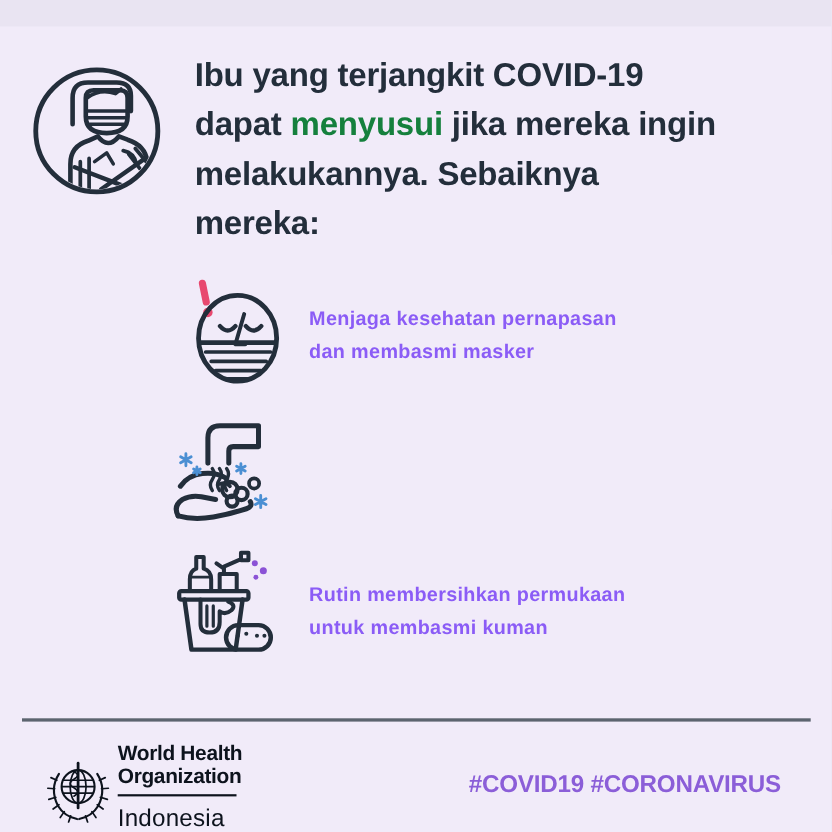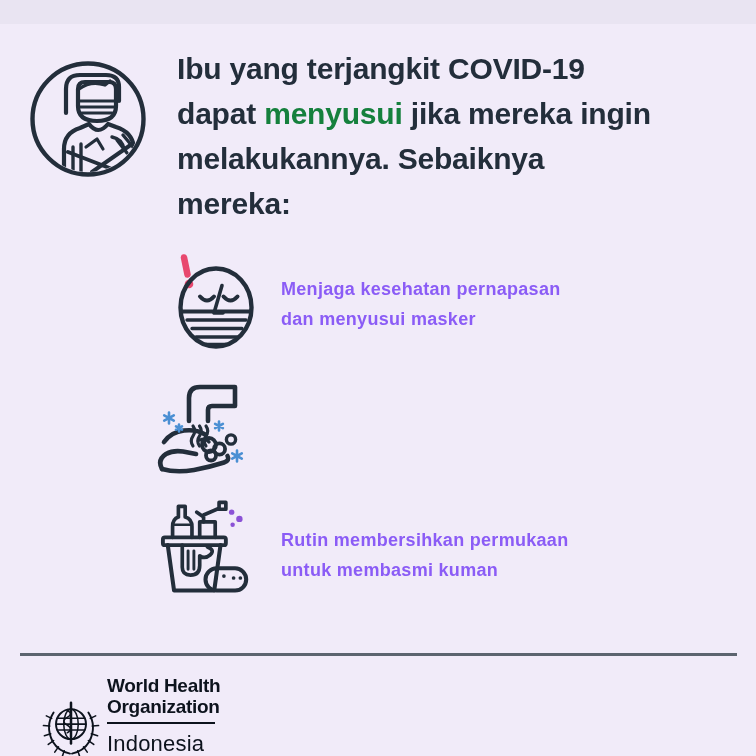--- a/index.html
+++ b/index.html
@@ -21,21 +21,21 @@
   .item-icon.i2{left:156px;top:352px;width:108px;height:106px;}
   .item-icon.i3{left:160px;top:474px;width:92px;height:98px;}
   .item-text{position:absolute;left:281px;font-size:18px;font-weight:700;
              line-height:30px;letter-spacing:0.3px;color:#8b5cf6;}
   .item-text.t1{top:250px;}
   .item-text.t2{top:375px;}
   .item-text.t3{top:501px;}
   
   .divider{position:absolute;left:20px;top:629px;width:717px;height:3px;background:#5c646f;}
   
-  .who{position:absolute;left:42px;top:652px;display:flex;align-items:flex-end;}
+  .who{position:absolute;left:42px;top:652px;display:flex;align-items:center;}
   .who-emblem{width:58px;height:58px;margin-top:4px;}
   .who-textcol{margin-left:7px;color:#0d131d;}
   .who-name{font-size:19px;font-weight:700;line-height:20.5px;letter-spacing:-0.3px;}
   .who-rule{width:108px;height:2px;background:#0d131d;margin-top:5px;}
   .who-region{font-size:22px;font-weight:400;margin-top:7px;letter-spacing:0.2px;}
   .hashtags{position:absolute;right:46px;top:676px;font-size:22px;font-weight:700;
             letter-spacing:-0.2px;color:#8b5ed8;}
   svg{display:block;width:100%;height:100%;}
   .stroke{fill:none;stroke:#232e3b;stroke-linecap:round;stroke-linejoin:round;}
 </style>
@@ -80,21 +80,21 @@
       <circle cx="26" cy="33.5" r="4.3" fill="#e8486f"></circle>
       <ellipse class="stroke" cx="53" cy="57" rx="35.5" ry="39" stroke-width="4.4"></ellipse>
       <path class="stroke" d="M37,46 Q44,54 51,46 M60.5,46 Q67.5,54 74.5,46" stroke-width="4"></path>
       <path class="stroke" d="M59,35 L51,62.5 H60" stroke-width="3.6"></path>
       <path class="stroke" d="M20,61 H87" stroke-width="4.2"></path>
       <path class="stroke" d="M24,69.5 H83 M29,78 H79 M33,86.5 H74 M43,94 H63" stroke-width="3.4"></path>
     </svg>
   </div>
   <div class="item-text t1">
     <div>Menjaga kesehatan pernapasan</div>
-    <div>dan menyusui masker</div>
+    <div>dan membasmi masker</div>
   </div>
 
   <div class="item-icon i2">
     <svg viewBox="0 0 108 106">
       <path class="stroke" d="M33,45 V22 Q33,11 44,11 H79 V30 H56 Q52,30 52,34 V45" stroke-width="4.6"></path>
       <path class="stroke" d="M37,50 q3.5,5 0,10 q-3.5,5 0,10 M43.5,50 q3.5,5 0,10 q-3.5,5 0,10 M50,50 q3.5,5 0,10 q-3.5,5 0,10" stroke-width="3.1"></path>
       <path class="stroke" d="M8,66 Q15,56 28,54.5 Q41,53 50,59" stroke-width="4.6"></path>
       <path class="stroke" d="M44,64 q6,-2 9,2" stroke-width="3.4"></path>
       <circle class="stroke" cx="53" cy="69" r="7" stroke-width="3.8"></circle>
       <circle class="stroke" cx="63.5" cy="73" r="5.6" stroke-width="3.8"></circle>
@@ -163,14 +163,15 @@
       </svg>
     </div>
     <div class="who-textcol">
       <div class="who-name">World Health</div>
       <div class="who-name">Organization</div>
       <div class="who-rule"></div>
       <div class="who-region">Indonesia</div>
     </div>
   </div>
 
+  <div class="hashtags">#COVID19 #CORONAVIRUS</div>
 
 </div>
 
 </body></html>

